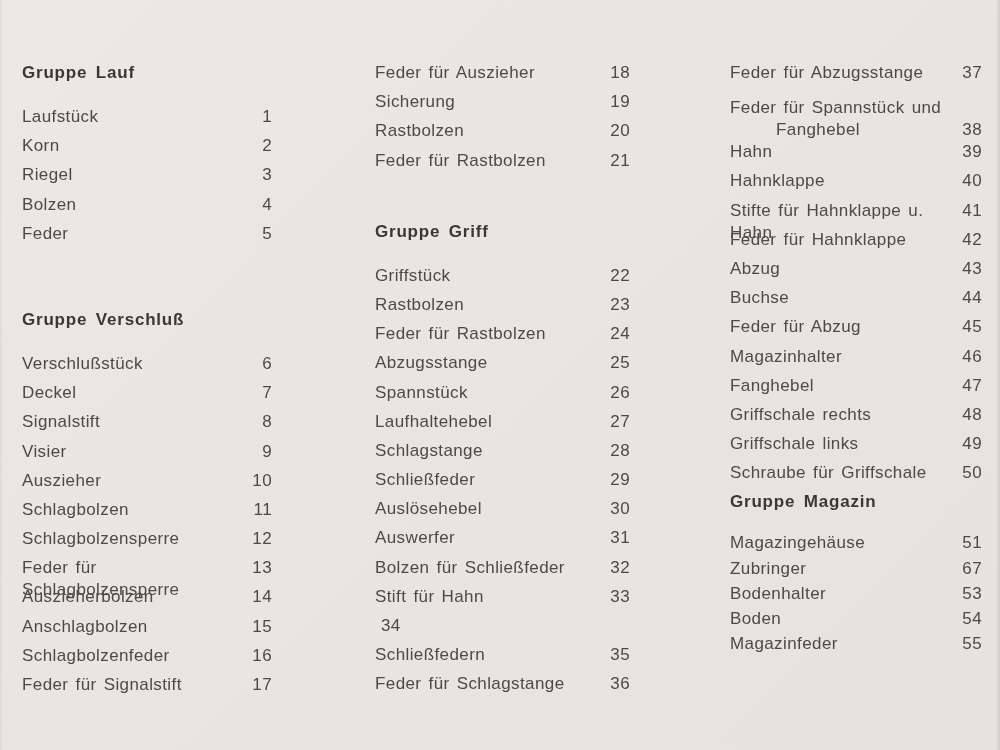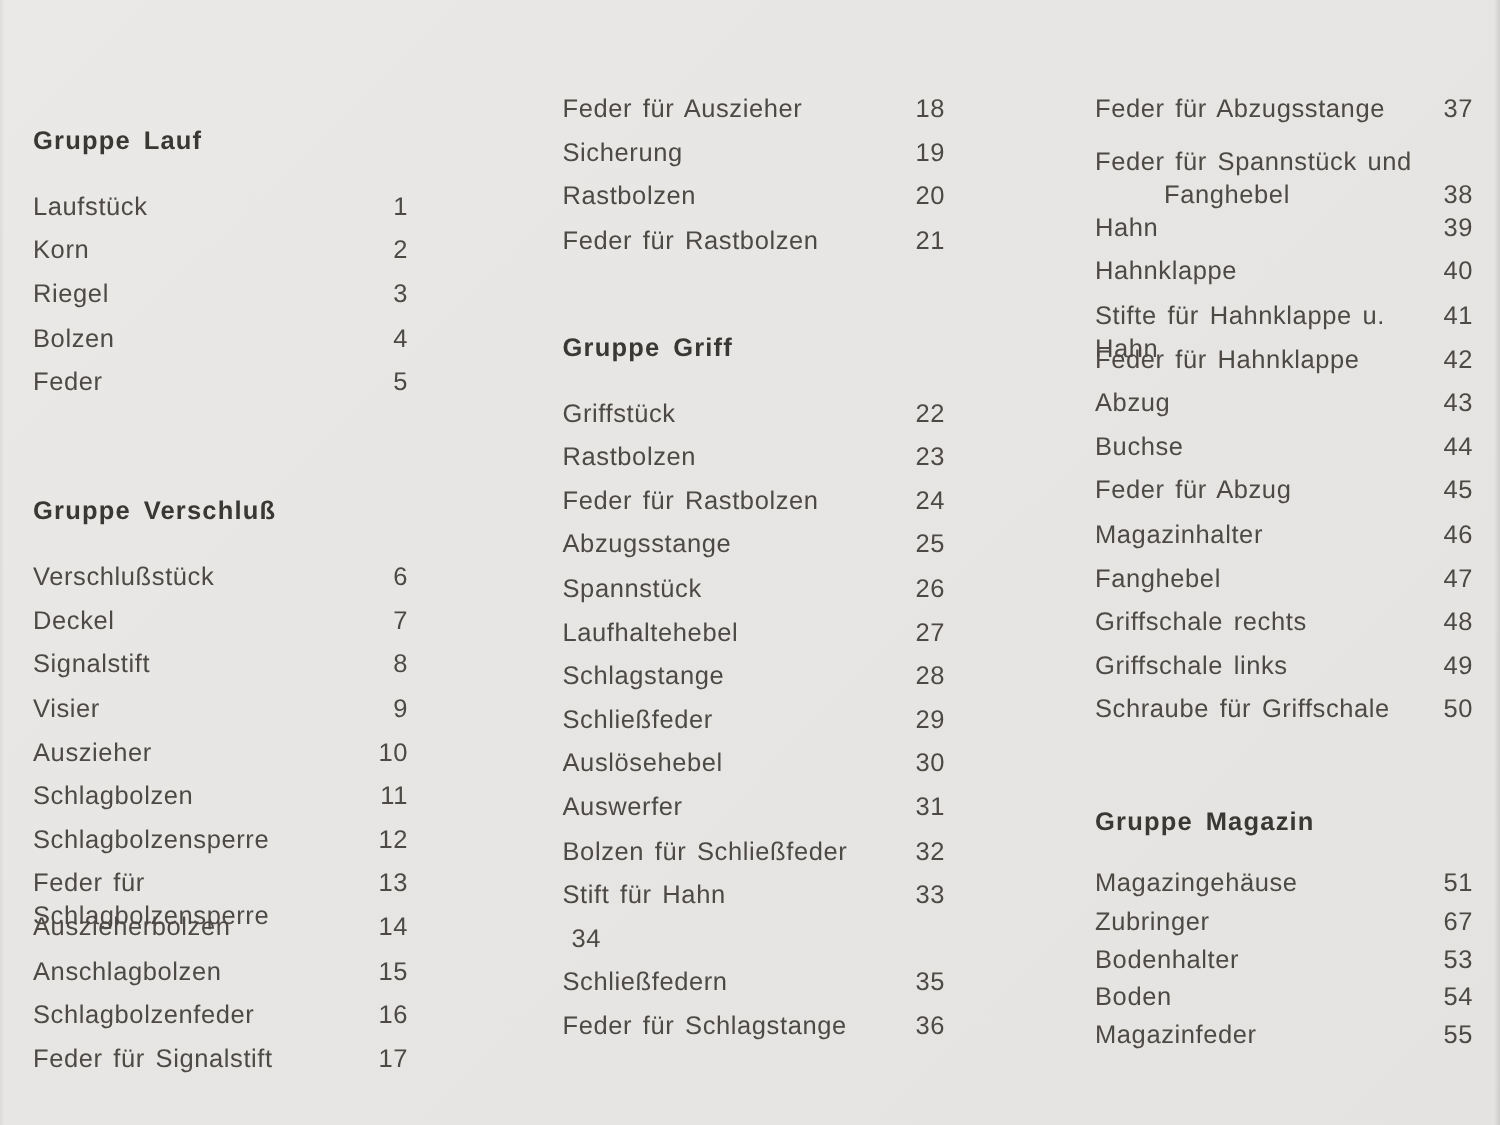--- a/index.html
+++ b/index.html
@@ -38,25 +38,24 @@
   #col-3 { left: 730px; width: 252px; }
 
   .block-heading {
     font-size: 17px;
     font-weight: bold;
     line-height: 21px;
     letter-spacing: 0.8px;
     word-spacing: 3px;
     color: #3a3834;
     margin-bottom: 23px;
-    margin-top: 21px;
   }
   #col-1 .block:nth-child(3) { margin-top: 57px; }
   #col-2 .block:nth-child(2) { margin-top: 42px; }
-  #col-3 .block:nth-child(2) { margin-top: 46px; margin-bottom: 20px; }
+  #col-3 .block:nth-child(2) { margin-bottom: 20px; }
 
   .row {
     display: flex;
     justify-content: space-between;
     align-items: flex-start;
     height: 29.2px;
     font-size: 17px;
     line-height: 22px;
     letter-spacing: 0.4px;
     word-spacing: 2px;

